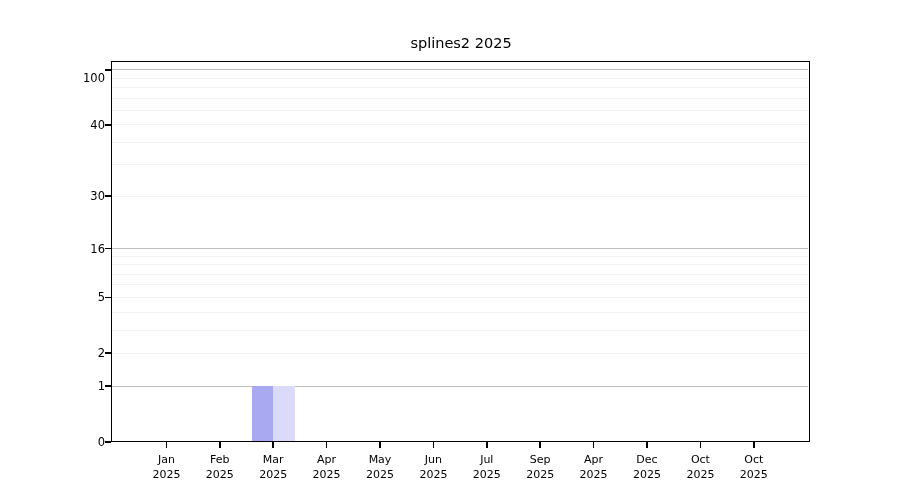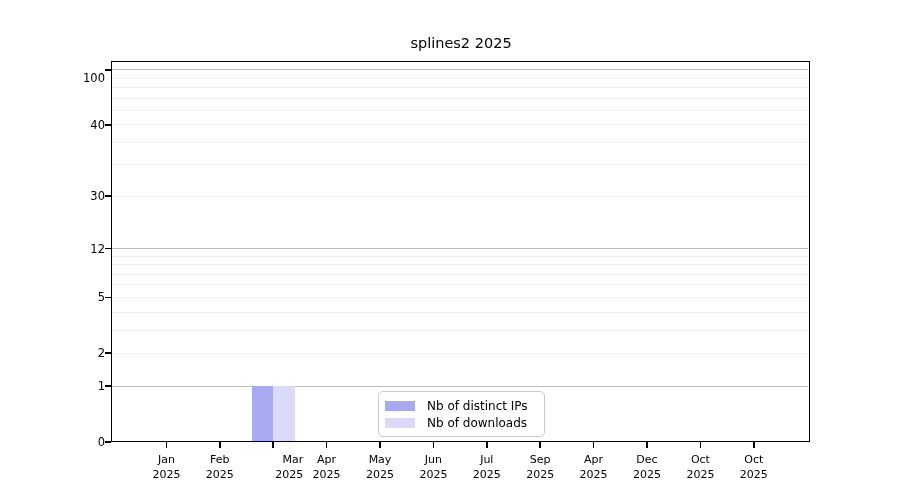--- a/index.html
+++ b/index.html
@@ -73,39 +73,39 @@
   <div id="axis-layer">
       <div class="ytick" style="top: 441.1px;"></div>
       <div class="ytick-label" style="top: 435px;">0</div>
       <div class="ytick" style="top: 385.172px;"></div>
       <div class="ytick-label" style="top: 379.072px;">1</div>
       <div class="ytick" style="top: 352.456px;"></div>
       <div class="ytick-label" style="top: 346.356px;">2</div>
       <div class="ytick" style="top: 296.527px;"></div>
       <div class="ytick-label" style="top: 290.427px;">5</div>
       <div class="ytick" style="top: 247.62px;"></div>
-      <div class="ytick-label" style="top: 241.52px;">12</div>
+      <div class="ytick-label" style="top: 241.52px;">16</div>
       <div class="ytick" style="top: 195.445px;"></div>
       <div class="ytick-label" style="top: 189.345px;">30</div>
       <div class="ytick" style="top: 123.851px;"></div>
       <div class="ytick-label" style="top: 117.751px;">40</div>
       <div class="ytick" style="top: 68.7177px;"></div>
       <div class="ytick-label" style="top: 62.6177px; margin-top: 8px;">100</div>
       <div class="xtick" style="left: 165.5px;"></div>
       <div class="xtick-label" style="left: 136.4px;">
         <div>Jan</div>
         <div>2025</div>
       </div>
       <div class="xtick" style="left: 218.9px;"></div>
       <div class="xtick-label" style="left: 189.8px;">
         <div>Feb</div>
         <div>2025</div>
       </div>
       <div class="xtick" style="left: 272.3px;"></div>
-      <div class="xtick-label" style="left: 243.2px; text-align: right;">
+      <div class="xtick-label" style="left: 243.2px;">
         <div>Mar</div>
         <div>2025</div>
       </div>
       <div class="xtick" style="left: 325.7px;"></div>
       <div class="xtick-label" style="left: 296.6px;">
         <div>Apr</div>
         <div>2025</div>
       </div>
       <div class="xtick" style="left: 379.1px;"></div>
       <div class="xtick-label" style="left: 350px;">
@@ -141,23 +141,13 @@
       <div class="xtick-label" style="left: 670.4px;">
         <div>Oct</div>
         <div>2025</div>
       </div>
       <div class="xtick" style="left: 752.9px;"></div>
       <div class="xtick-label" style="left: 723.8px;">
         <div>Oct</div>
         <div>2025</div>
       </div>
     </div>
-  <div id="legend">
-      <div class="legend-row">
-        <div class="legend-swatch" style="background: rgb(169, 169, 241);"></div>
-        <div class="legend-label">Nb of distinct IPs</div>
-      </div>
-      <div class="legend-row">
-        <div class="legend-swatch" style="background: rgb(219, 219, 249);"></div>
-        <div class="legend-label">Nb of downloads</div>
-      </div>
-    </div>
 </div>
 
 </body></html>

